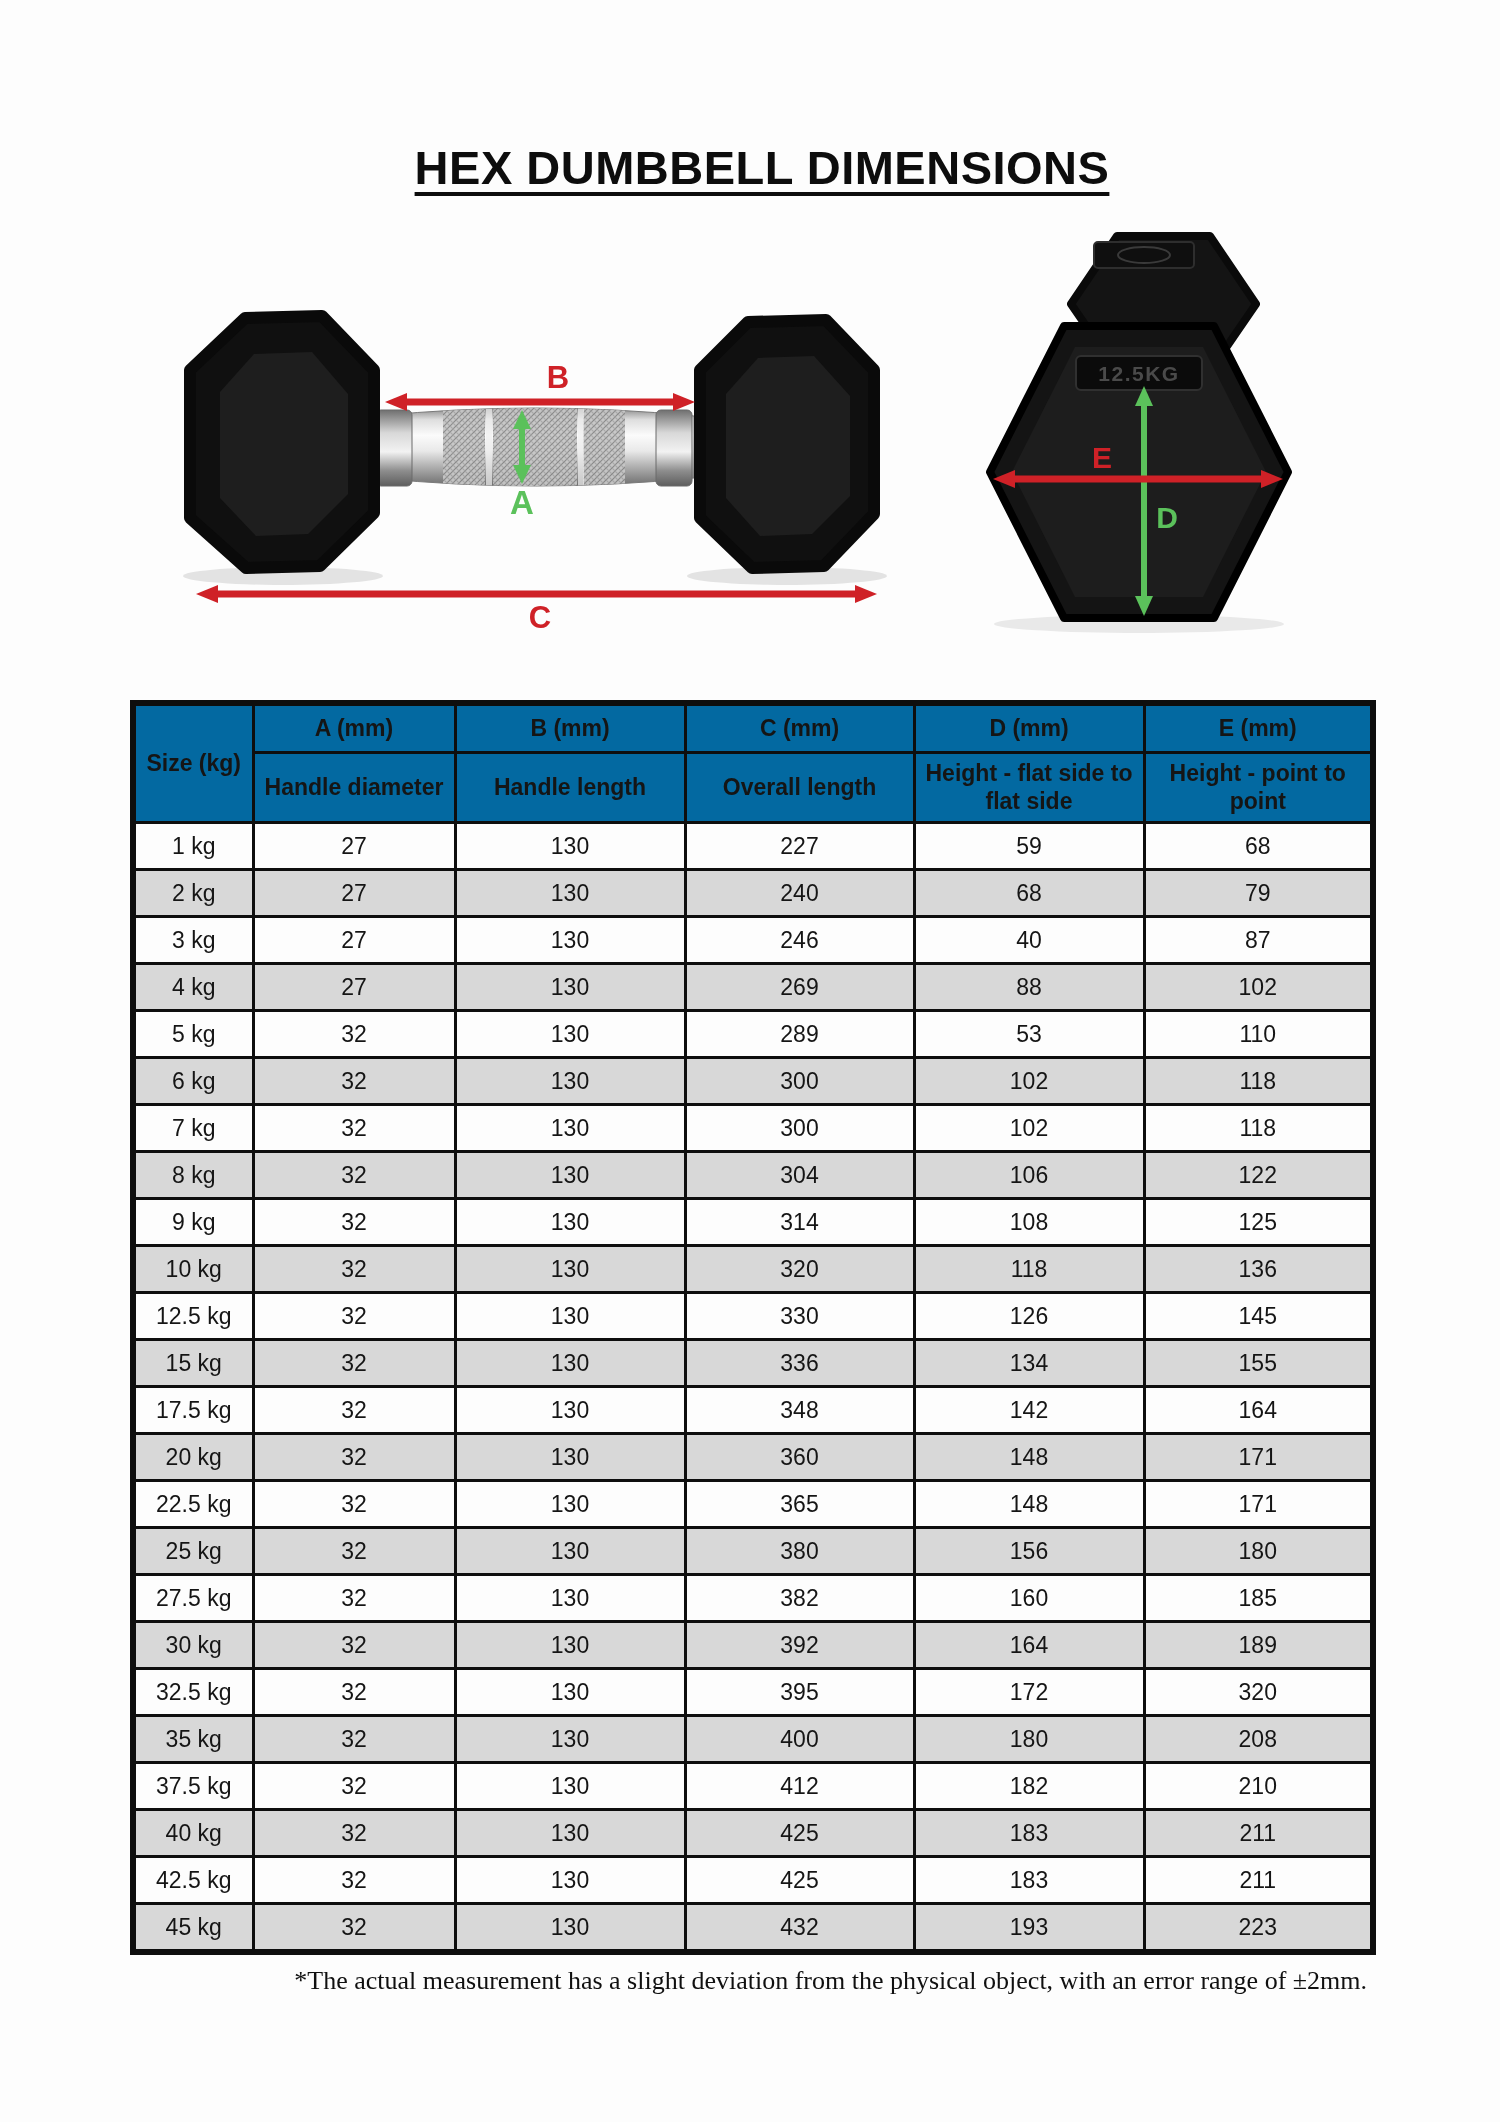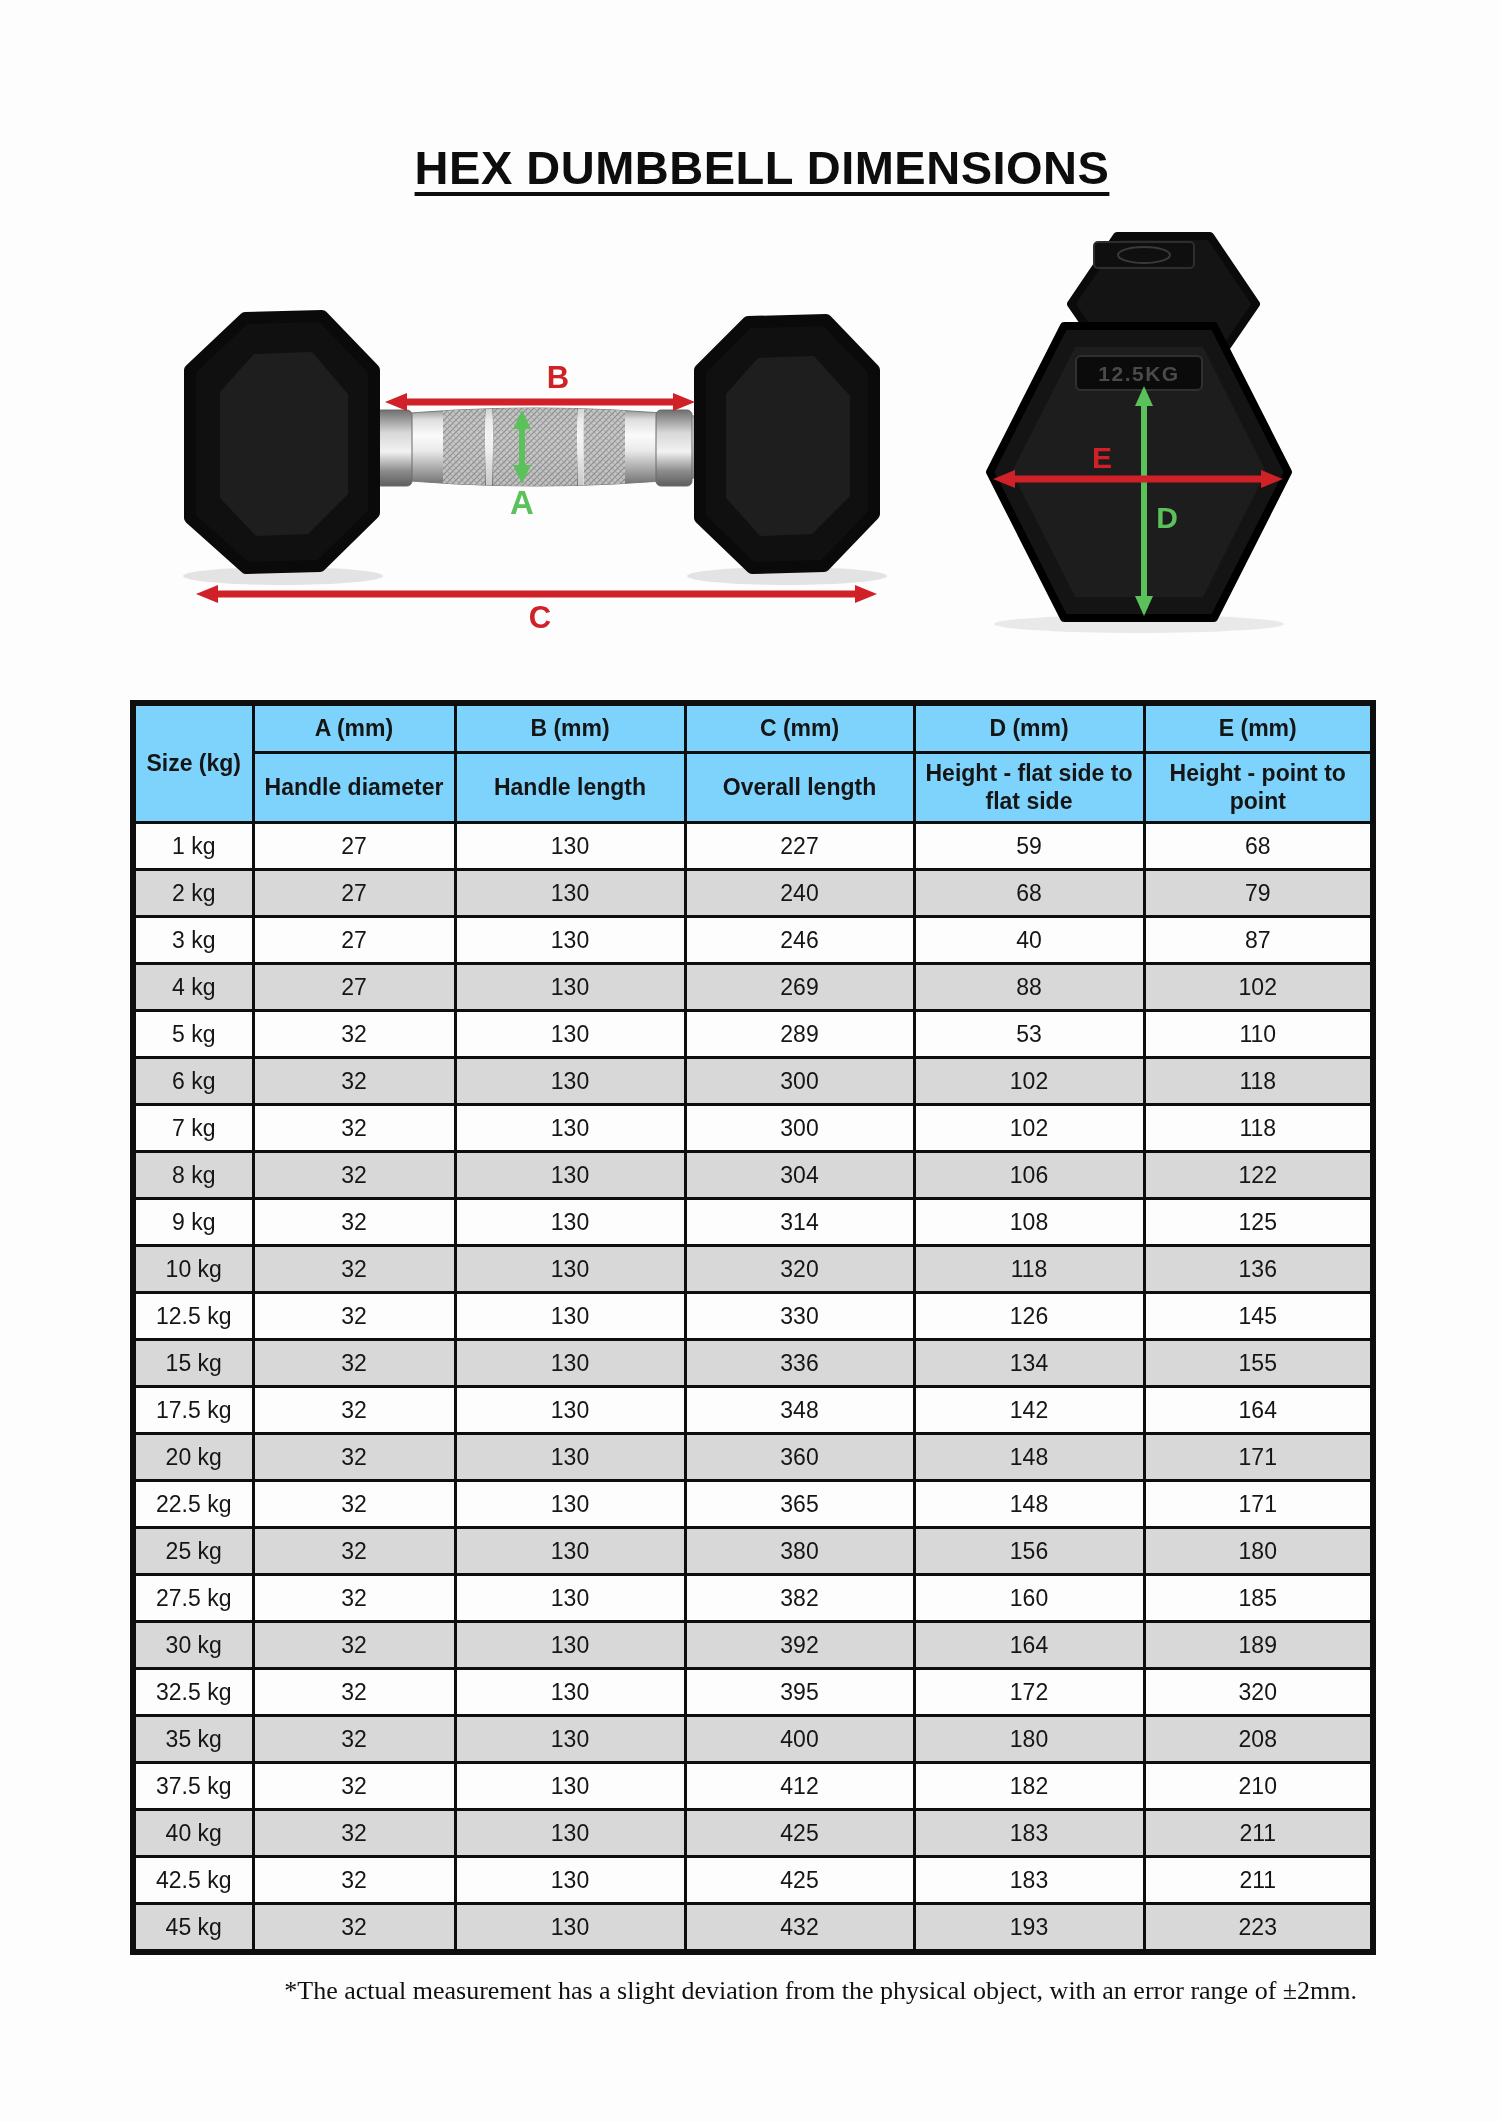--- a/index.html
+++ b/index.html
@@ -20,28 +20,28 @@
   table.dims {
     position:absolute; left:130px; top:700px; width:1240px;
     border-collapse:collapse; table-layout:fixed;
     background:#fdfdfd; border:6px solid #0e0e0e;
     font-size:23px; color:#151515;
   }
   table.dims th, table.dims td {
     border:3px solid #0e0e0e; text-align:center; vertical-align:middle;
     padding:0 6px; overflow:hidden;
   }
-  table.dims thead th { background:#7dd3fc; font-weight:700; }
+  table.dims thead th { background:#0369a1; font-weight:700; }
   table.dims thead tr.code-row th { height:45px; }
   table.dims thead tr.desc-row th { height:67px; line-height:1.2; }
   table.dims tbody td { height:44px; background:#fdfdfd; font-weight:400; }
   table.dims tbody tr.alt td { background:#d8d8d8; }
 
   .footnote {
-    position:absolute; top:1966px; right:133px; margin:10px;
+    position:absolute; top:1966px; right:133px; margin:0;
     font-family:"Liberation Serif", serif; font-size:26px; color:#101010;
   }
   .dim-label { font-family:"Liberation Sans", sans-serif; font-weight:700; }
 </style>
 </head>
 <body>
 
 <div class="page">
 
   <h1 class="title">HEX DUMBBELL DIMENSIONS</h1>

